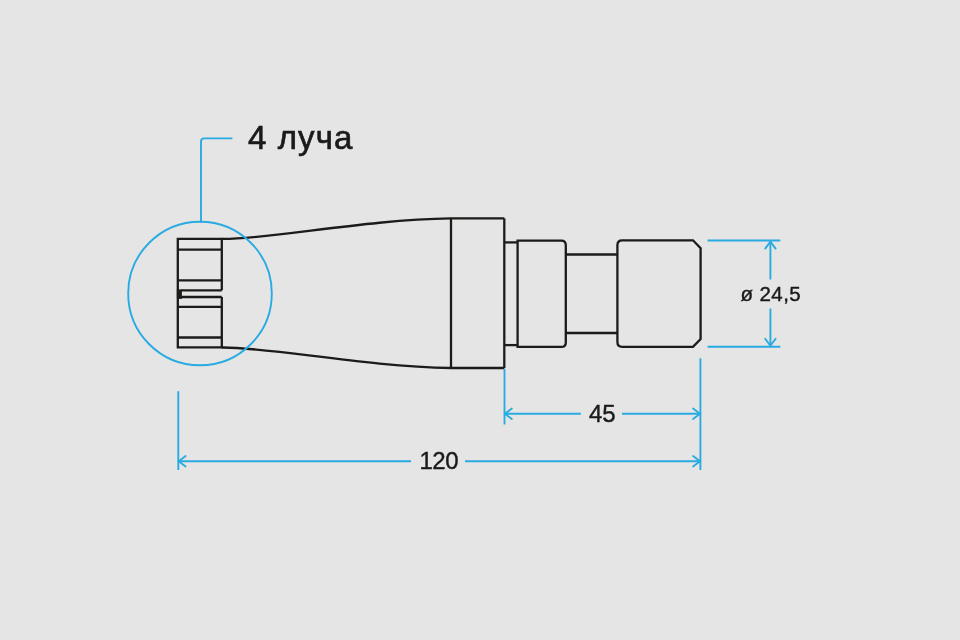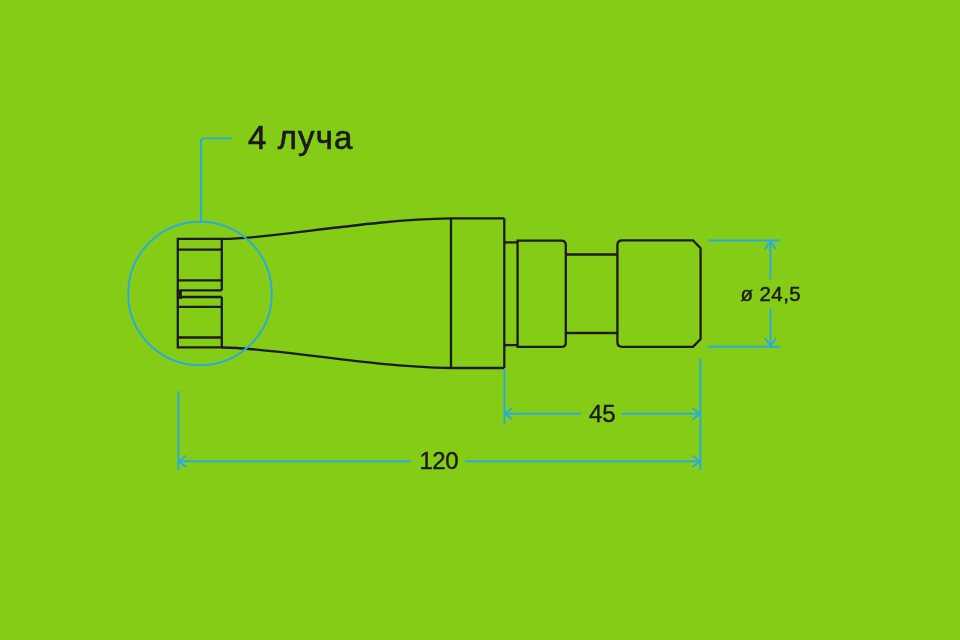--- a/index.html
+++ b/index.html
@@ -1,16 +1,16 @@
 <!DOCTYPE html>
 <html><head>
 <meta charset="utf-8">
 <style>
   html,body{margin:0;padding:0;background:#ffffff;}
-  .stage{position:relative;width:960px;height:640px;background:#84cc16;overflow:hidden;}
+  .stage{position:relative;width:960px;height:640px;background:#e5e5e5;overflow:hidden;}
   svg{display:block;}
   text{font-family:"Liberation Sans", sans-serif;fill:#1a1a1a;}
 </style>
 </head>
 <body>
 
 <div class="stage">
 <svg width="960" height="640" viewBox="0 0 960 640">
   <g stroke="#1c1b19" stroke-width="2.3" fill="none">
 

